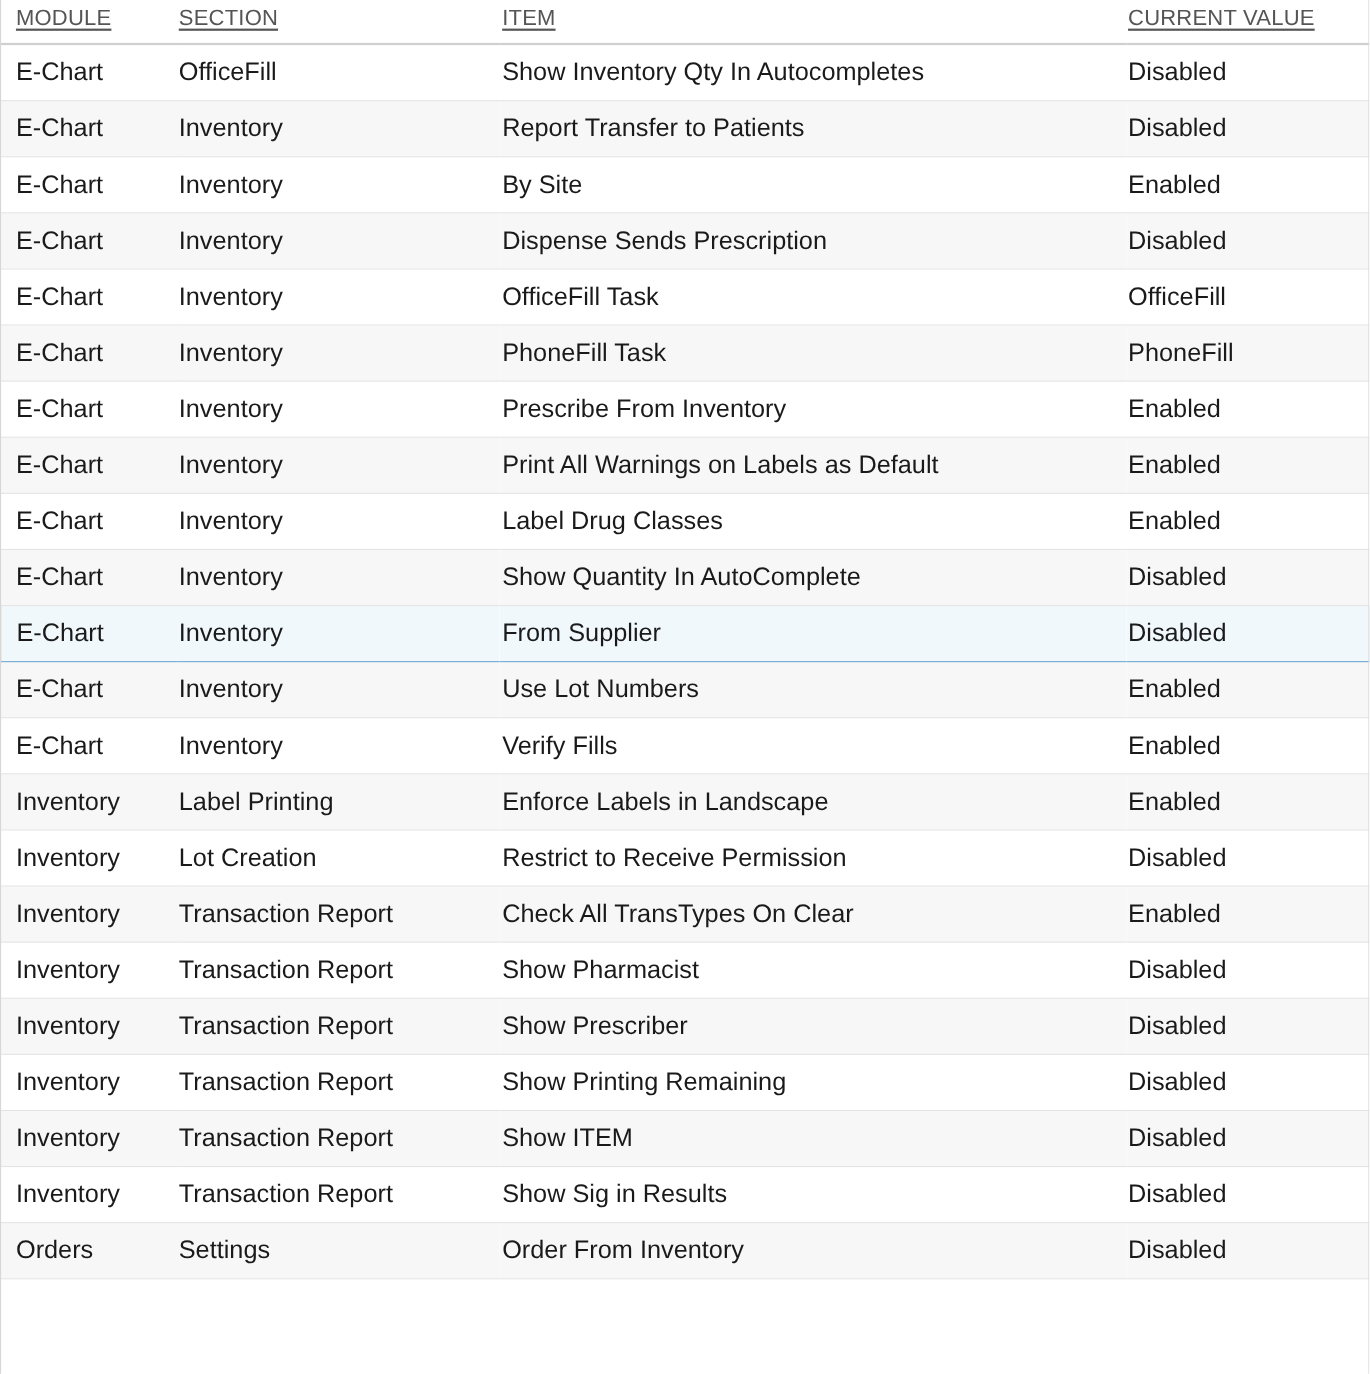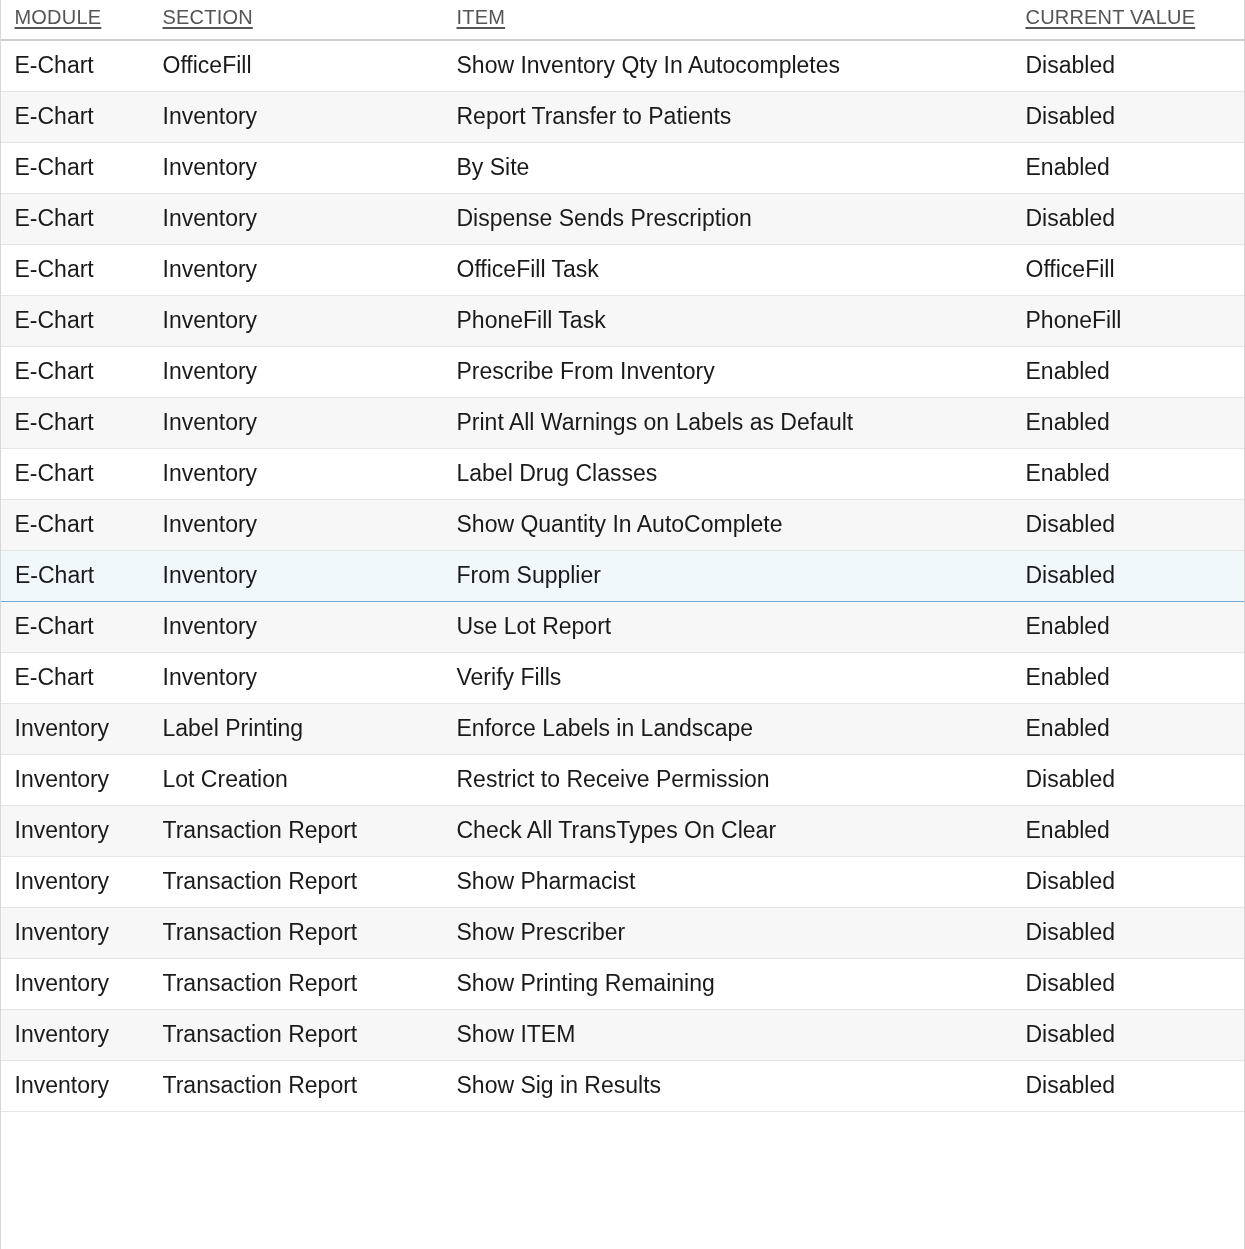--- a/index.html
+++ b/index.html
@@ -171,21 +171,21 @@
         </tr>
         <tr class="odd selected">
           <td class="t-module">E-Chart</td>
           <td class="t-section">Inventory</td>
           <td class="t-item">From Supplier</td>
           <td class="t-value">Disabled</td>
         </tr>
         <tr class="even">
           <td class="t-module">E-Chart</td>
           <td class="t-section">Inventory</td>
-          <td class="t-item">Use Lot Report</td>
+          <td class="t-item">Use Lot Numbers</td>
           <td class="t-value">Enabled</td>
         </tr>
         <tr class="odd">
           <td class="t-module">E-Chart</td>
           <td class="t-section">Inventory</td>
           <td class="t-item">Verify Fills</td>
           <td class="t-value">Enabled</td>
         </tr>
         <tr class="even">
           <td class="t-module">Inventory</td>
@@ -226,17 +226,23 @@
         <tr class="even">
           <td class="t-module">Inventory</td>
           <td class="t-section">Transaction Report</td>
           <td class="t-item">Show ITEM</td>
           <td class="t-value">Disabled</td>
         </tr>
         <tr class="odd">
           <td class="t-module">Inventory</td>
           <td class="t-section">Transaction Report</td>
           <td class="t-item">Show Sig in Results</td>
+          <td class="t-value">Disabled</td>
+        </tr>
+        <tr class="even">
+          <td class="t-module">Orders</td>
+          <td class="t-section">Settings</td>
+          <td class="t-item">Order From Inventory</td>
           <td class="t-value">Disabled</td>
         </tr>
       </tbody>
   </table>
 </div>
 
 </body></html>

